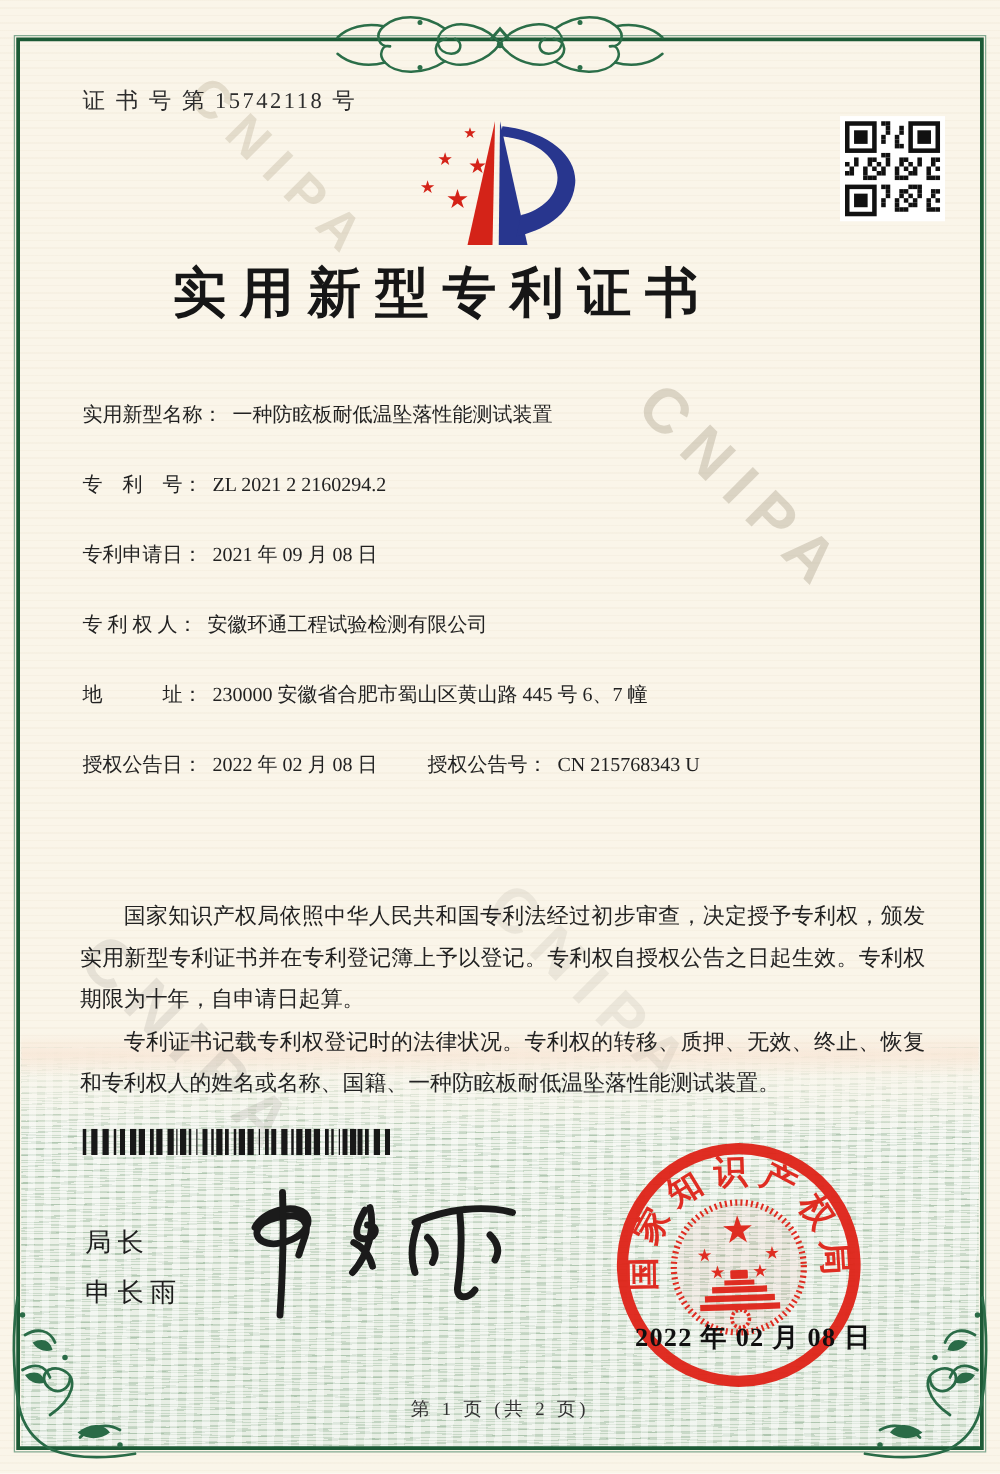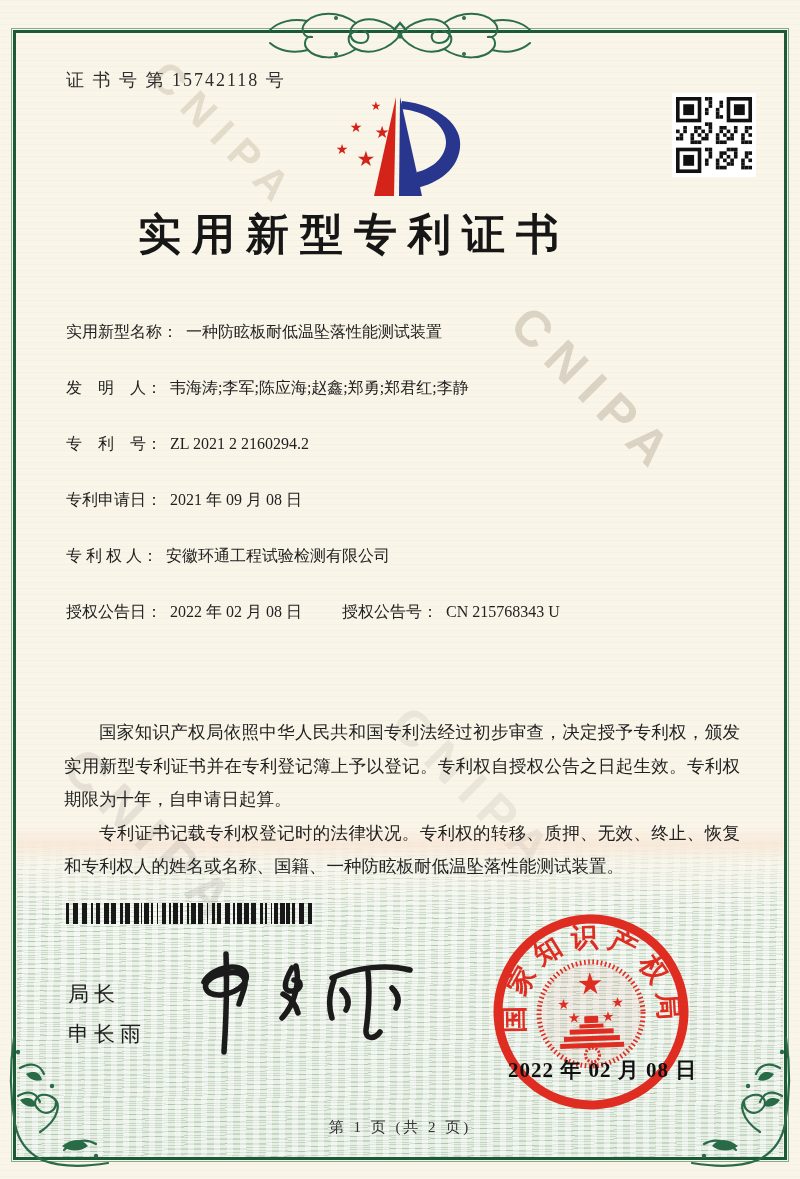--- a/index.html
+++ b/index.html
@@ -271,30 +271,30 @@
         <rect x="11.24" y="61.92" width="10.86" height="10.86" fill="#111"></rect>
       </svg>
 
     <div class="title">实用新型专利证书</div>
 
     <div class="fields">
       <div class="field-row">
         <span class="lbl">实用新型名称：</span><span class="val">一种防眩板耐低温坠落性能测试装置</span>
       </div>
       <div class="field-row">
-        <span class="lbl">发　明　人：</span><span class="val">韦海涛;李军;陈应海;赵鑫;郑勇;郑君红;李静</span>
-      </div>
-      <div class="field-row">
         <span class="lbl">专　利　号：</span><span class="val">ZL 2021 2 2160294.2</span>
       </div>
       <div class="field-row">
         <span class="lbl">专利申请日：</span><span class="val">2021 年 09 月 08 日</span>
       </div>
       <div class="field-row">
         <span class="lbl">专 利 权 人：</span><span class="val">安徽环通工程试验检测有限公司</span>
+      </div>
+      <div class="field-row">
+        <span class="lbl">地　　　址：</span><span class="val">230000 安徽省合肥市蜀山区黄山路 445 号 6、7 幢</span>
       </div>
       <div class="field-row">
         <span class="lbl">授权公告日：</span><span class="val">2022 年 02 月 08 日</span><span class="lbl pair2">授权公告号：</span><span class="val">CN 215768343 U</span>
       </div>
     </div>
 
     <div class="body-text">
       <p>国家知识产权局依照中华人民共和国专利法经过初步审查，决定授予专利权，颁发实用新型专利证书并在专利登记簿上予以登记。专利权自授权公告之日起生效。专利权期限为十年，自申请日起算。</p>
       <p>专利证书记载专利权登记时的法律状况。专利权的转移、质押、无效、终止、恢复和专利权人的姓名或名称、国籍、一种防眩板耐低温坠落性能测试装置。</p>
     </div>

